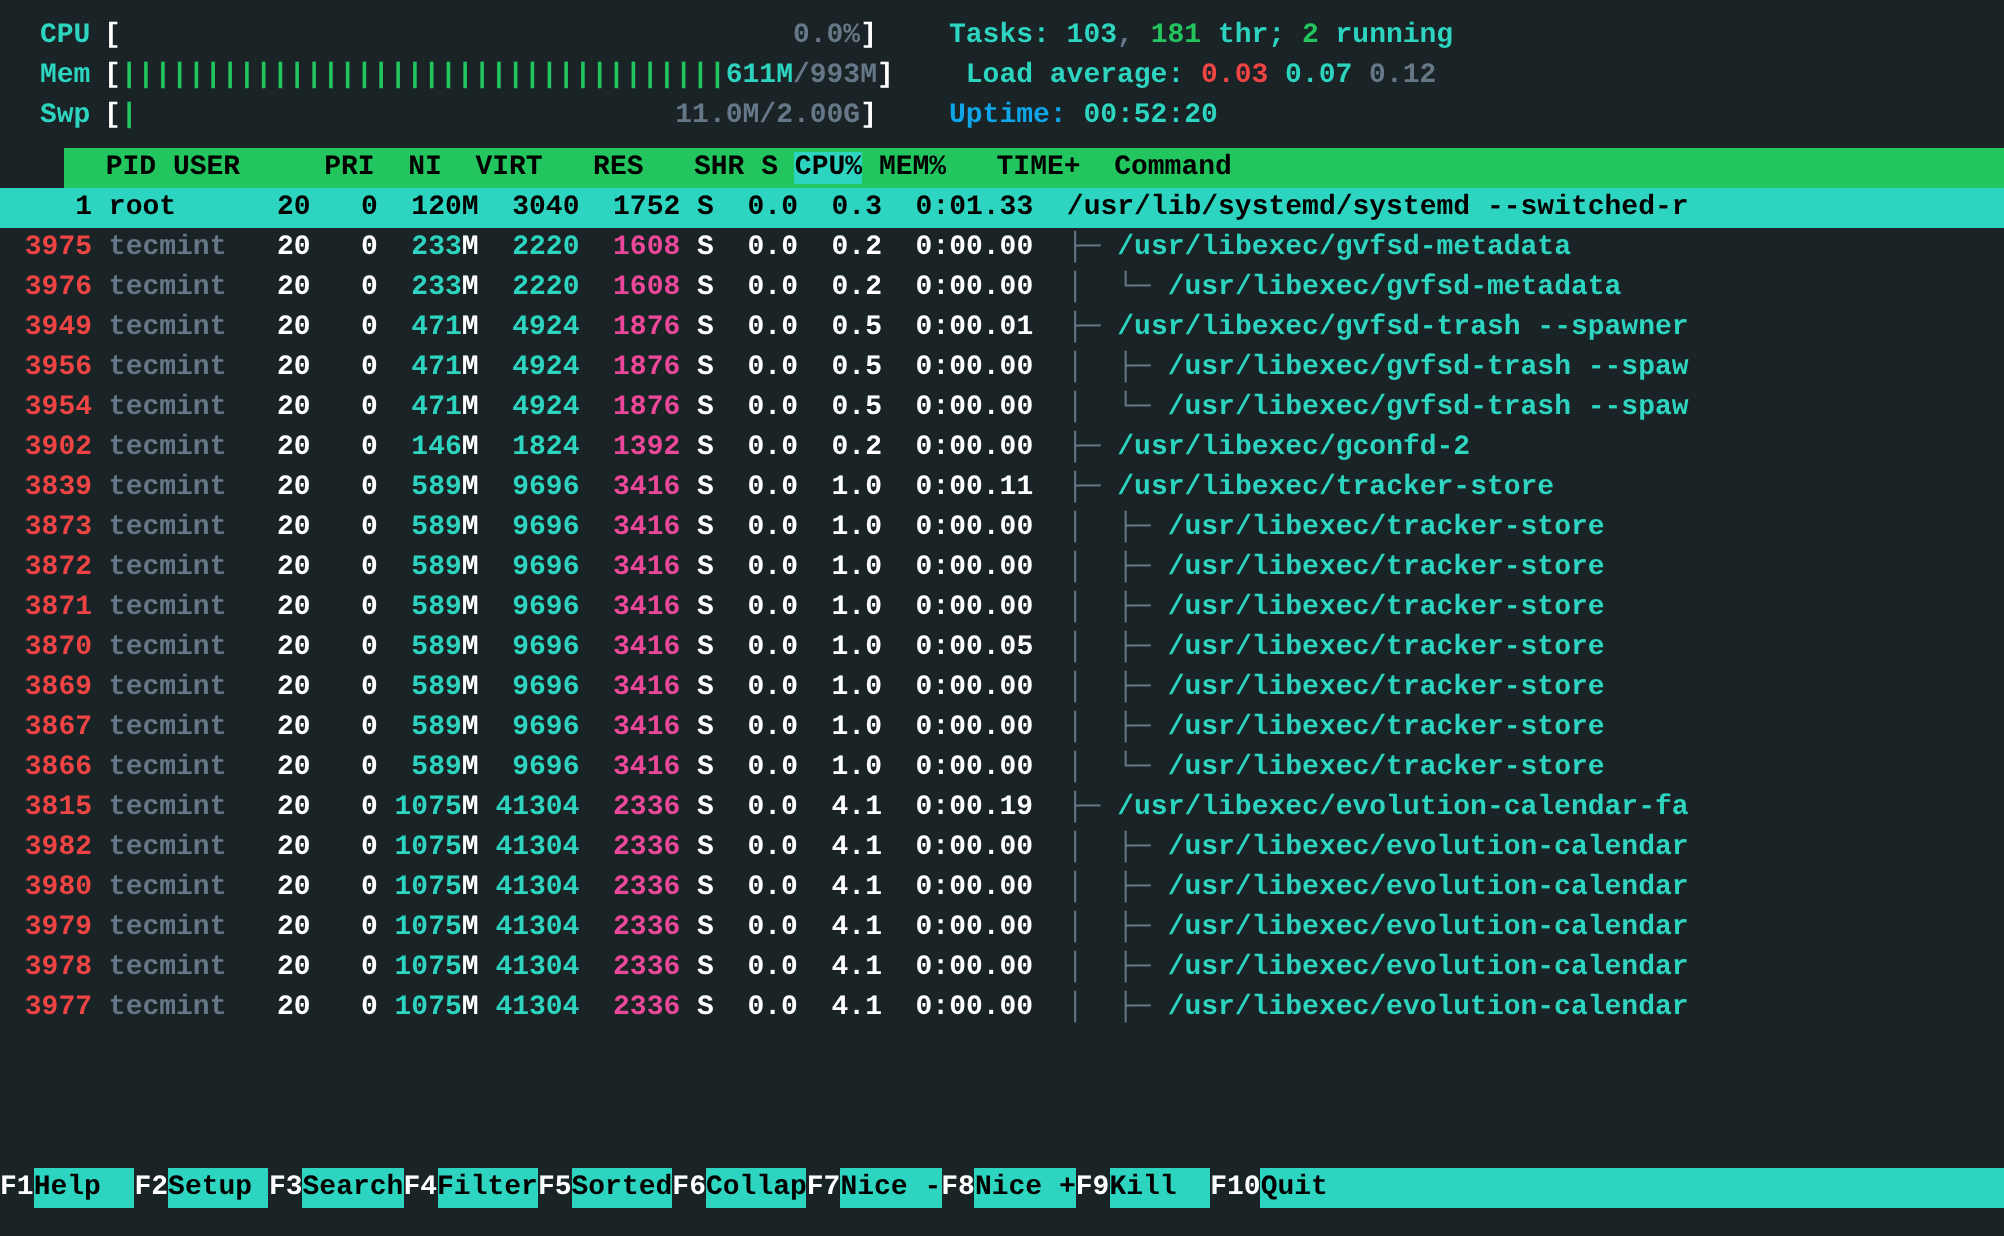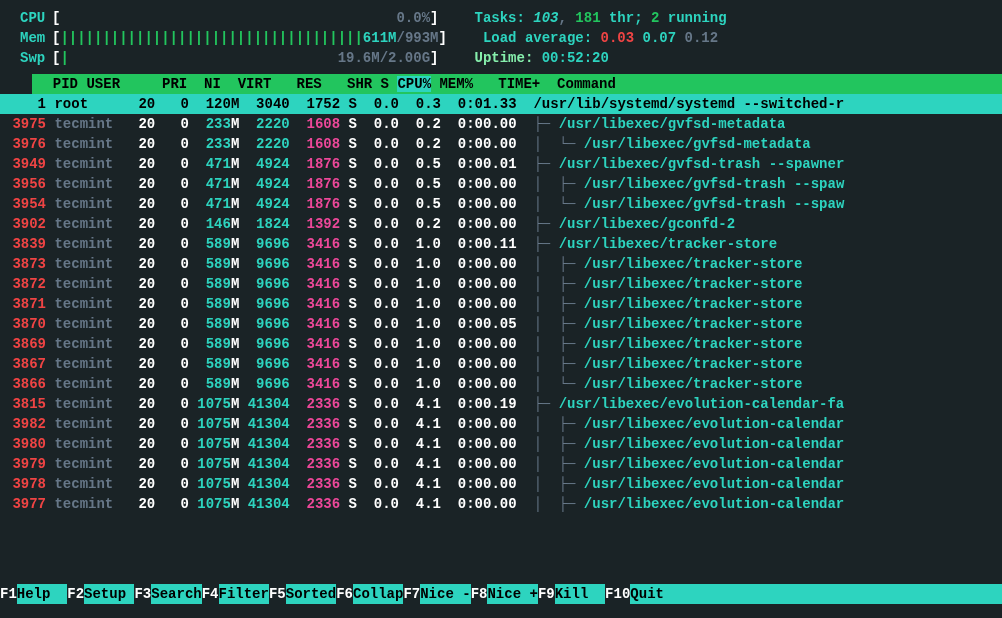--- a/index.html
+++ b/index.html
@@ -19,28 +19,28 @@
   .label-cpu, .label-mem, .label-swp { color: #2dd4bf; width: 32px; }
   .bracket { color: #ffffff; }
   .bar-empty { color: #1a2326; }
   .bar-green { color: #22c55e; }
   .mem-text { color: #678; }
   .mem-used { color: #2dd4bf; }
   .swp-text { color: #678; }
   .cpu-pct { color: #678; }
   .stats { color: #678; margin-left: 36px; }
   .stats .lbl { color: #2dd4bf; }
-  .stats .n1 { color: #2dd4bf; font-style: italic; }
+  .stats .n1 { color: #2dd4bf; }
   .stats .n2 { color: #22c55e; }
   .stats .run { color: #22c55e; }
   .la-lbl { color: #2dd4bf; }
   .la1 { color: #ef4444; }
   .la2 { color: #2dd4bf; }
   .la3 { color: #678; }
-  .up-lbl { color: #86efac; margin-top: 31px; }
+  .up-lbl { color: #0ea5e9; margin-top: 31px; }
   .up-val { color: #2dd4bf; }
   
   .table-header {
     background: #22c55e;
     color: #000;
     white-space: pre;
     padding-left: 4px;
     margin-left: 32px;
   }
   .th-sort { background: #2dd4bf; }
@@ -84,21 +84,21 @@
 <body>
 
 <div class="header">
   <div class="meter-row">
     <span class="label-cpu">CPU</span><span class="bracket">[</span><span class="bar-empty">                                        </span><span class="cpu-pct">0.0%</span><span class="bracket">]</span><span class="stats"><span class="lbl">Tasks: </span><span class="n1">103</span><span>, </span><span class="n2">181</span><span class="lbl"> thr; </span><span class="run">2</span><span class="lbl"> running</span></span>
   </div>
   <div class="meter-row">
     <span class="label-mem">Mem</span><span class="bracket">[</span><span class="bar-green">||||||||||||||||||||||||||||||||||||</span><span class="mem-used">611M</span><span class="mem-text">/</span><span class="mem-text">993M</span><span class="bracket">]</span><span class="stats"><span class="la-lbl">Load average: </span><span class="la1">0.03</span> <span class="la2">0.07</span> <span class="la3">0.12</span></span>
   </div>
   <div class="meter-row">
-    <span class="label-swp">Swp</span><span class="bracket">[</span><span class="bar-green">|</span><span class="bar-empty">                                </span><span class="swp-text">19.6M/2.00G</span><span class="bracket">]</span><span class="stats"><span class="up-lbl">Uptime: </span><span class="up-val">00:52:20</span></span>
+    <span class="label-swp">Swp</span><span class="bracket">[</span><span class="bar-green">|</span><span class="bar-empty">                                </span><span class="swp-text">11.0M/2.00G</span><span class="bracket">]</span><span class="stats"><span class="up-lbl">Uptime: </span><span class="up-val">00:52:20</span></span>
   </div>
 </div>
 
 <div class="table-header"><span>  <span>PID</span></span> <span><span>USER</span>     </span><span><span>PRI</span></span>  <span><span>NI</span></span>  <span><span>VIRT</span></span>   <span><span>RES</span></span>   <span><span>SHR</span></span> <span><span>S</span></span> <span class="th-sort"><span>CPU%</span></span> <span><span>MEM%</span></span>   <span><span>TIME+</span></span>  <span><span>Command</span></span></div>
 
 <div id="proc-body">
     <div class="row sel"><span class="pid">    1</span> <span class="user">root    </span><span class="pri">  20</span><span class="ni">   0</span> <span class="virt"> <span class="hi">120</span>M</span> <span class="res"> <span class="hi">3040</span></span> <span class="shr"> <span class="hi">1752</span></span> <span class="state">S</span> <span class="cpu"> 0.0</span> <span class="mem"> 0.3</span> <span class="time"> 0:01.33</span>  <span class="tree"></span><span class="cmd">/usr/lib/systemd/systemd --switched-r</span></div>
     <div class="row"><span class="pid"> 3975</span> <span class="user">tecmint </span><span class="pri">  20</span><span class="ni">   0</span> <span class="virt"> <span class="hi">233</span>M</span> <span class="res"> <span class="hi">2220</span></span> <span class="shr"> <span class="hi">1608</span></span> <span class="state">S</span> <span class="cpu"> 0.0</span> <span class="mem"> 0.2</span> <span class="time"> 0:00.00</span>  <span class="tree">├─ </span><span class="cmd">/usr/libexec/gvfsd-metadata</span></div>
     <div class="row"><span class="pid"> 3976</span> <span class="user">tecmint </span><span class="pri">  20</span><span class="ni">   0</span> <span class="virt"> <span class="hi">233</span>M</span> <span class="res"> <span class="hi">2220</span></span> <span class="shr"> <span class="hi">1608</span></span> <span class="state">S</span> <span class="cpu"> 0.0</span> <span class="mem"> 0.2</span> <span class="time"> 0:00.00</span>  <span class="tree">│  └─ </span><span class="sub">/usr/libexec/gvfsd-metadata</span></div>
     <div class="row"><span class="pid"> 3949</span> <span class="user">tecmint </span><span class="pri">  20</span><span class="ni">   0</span> <span class="virt"> <span class="hi">471</span>M</span> <span class="res"> <span class="hi">4924</span></span> <span class="shr"> <span class="hi">1876</span></span> <span class="state">S</span> <span class="cpu"> 0.0</span> <span class="mem"> 0.5</span> <span class="time"> 0:00.01</span>  <span class="tree">├─ </span><span class="cmd">/usr/libexec/gvfsd-trash --spawner</span></div>

